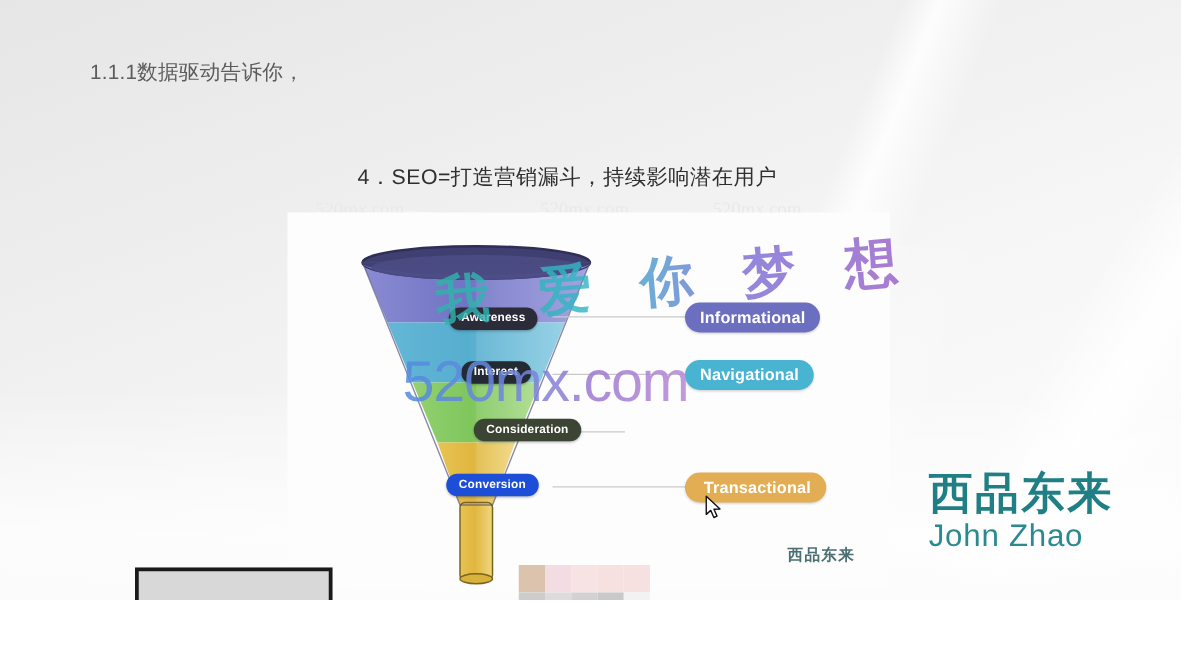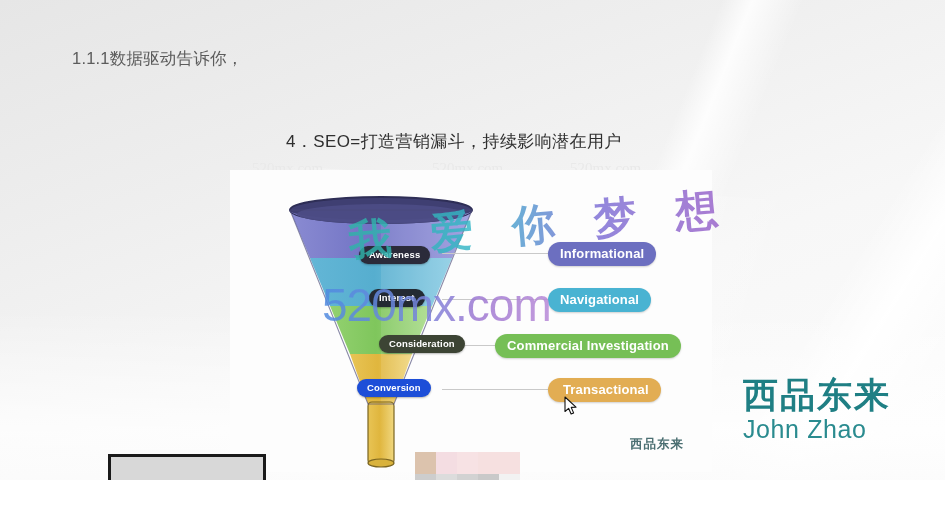--- a/index.html
+++ b/index.html
@@ -236,21 +236,20 @@
     <div class="connector cn3"></div>
     <div class="connector cn4"></div>
 
     <div class="stage-pill stage-awareness" style="background: rgb(43, 43, 58);">Awareness</div>
     <div class="stage-pill stage-interest" style="background: rgb(35, 42, 51);">Interest</div>
     <div class="stage-pill stage-consideration" style="background: rgb(60, 68, 52);">Consideration</div>
     <div class="stage-pill stage-conversion" style="background: #1d4ed8;">Conversion</div>
 
     <div class="intent-pill intent-informational" style="background: rgb(108, 111, 192);">Informational</div>
     <div class="intent-pill intent-navigational" style="background: rgb(73, 179, 210);">Navigational</div>
-    <div class="intent-pill intent-commercial" style="background: rgb(118, 191, 86);">Commercial Investigation</div>
     <div class="intent-pill intent-transactional" style="background: rgb(226, 173, 83); padding-left: 15px;">Transactional</div>
 
     <div id="panel-brand">西品东来</div>
   </div>
 
   <div id="wm-phrase">我 爱 你 梦 想</div>
   <div id="wm-domain">520mx.com</div>
 
   <div id="mosaic">
     <div class="row">

